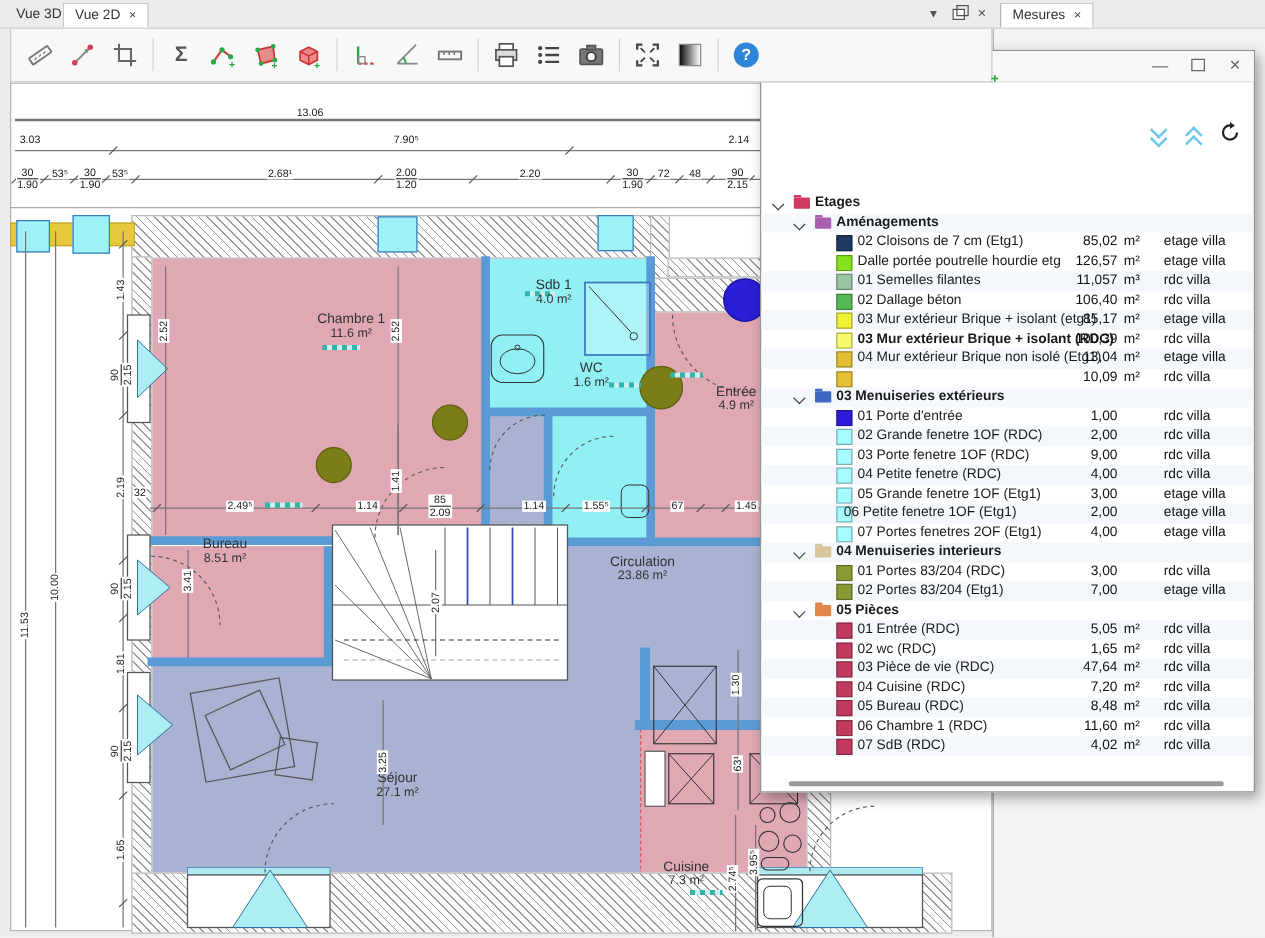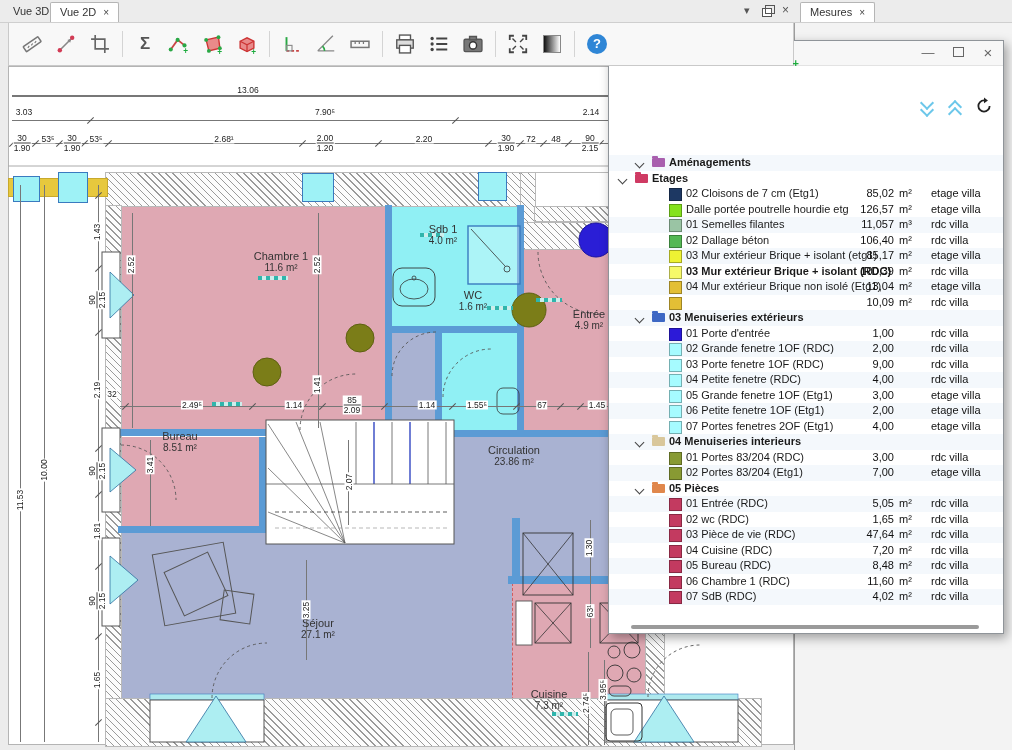--- a/index.html
+++ b/index.html
@@ -492,30 +492,30 @@
     <span class="dblchev up">
         <i class="c1"></i>
         <i class="c2"></i>
       </span>
     <span><svg width="18" height="18" viewBox="0 0 16 16">
           <path d="M13,8 A5,5 0 1 1 8,3" fill="none" stroke="#222" stroke-width="1.6"></path>
           <path d="M8,0.5 L11.5,3 L8,5.5 z" fill="#222"></path>
         </svg></span>
   </div>
   <div class="rows">
+      <div class="trow grp">
+        <span class="chev" style="left: 10px;"></span>
+        <span class="folder" style="left: 26px; background: rgb(207, 58, 99);"></span>
+        <span class="lbl" style="left: 43px;">Etages</span>
+      </div>
       <div class="trow grp alt">
         <span class="chev" style="left: 27px;"></span>
         <span class="folder" style="left: 43px; background: rgb(169, 95, 174);"></span>
         <span class="lbl" style="left: 60px;">Aménagements</span>
       </div>
-      <div class="trow grp">
-        <span class="chev" style="left: 10px;"></span>
-        <span class="folder" style="left: 26px; background: rgb(207, 58, 99);"></span>
-        <span class="lbl" style="left: 43px;">Etages</span>
-      </div>
       <div class="trow">
         <span class="chip" style="left: 60px; background: rgb(29, 56, 99);"></span>
         <span class="lbl" style="left: 77px;">02 Cloisons de 7 cm (Etg1)</span>
         <span class="qty">85,02</span>
         <span class="unit">m²</span>
         <span class="loc">etage villa</span>
       </div>
       <div class="trow">
         <span class="chip" style="left: 60px; background: rgb(132, 226, 28);"></span>
         <span class="lbl" style="left: 77px;">Dalle portée poutrelle hourdie etg</span>
@@ -594,21 +594,21 @@
         <span class="loc">rdc villa</span>
       </div>
       <div class="trow">
         <span class="chip" style="left: 60px; background: rgb(166, 251, 255);"></span>
         <span class="lbl" style="left: 77px;">05 Grande fenetre 1OF (Etg1)</span>
         <span class="qty">3,00</span>
         <span class="loc">etage villa</span>
       </div>
       <div class="trow alt">
         <span class="chip" style="left: 60px; background: rgb(166, 251, 255);"></span>
-        <span class="lbl" style="left: 77px;">06 Petite fenetre 1OF (Etg1)</span>
+        <span class="lbl" style="left: 66px;">06 Petite fenetre 1OF (Etg1)</span>
         <span class="qty">2,00</span>
         <span class="loc">etage villa</span>
       </div>
       <div class="trow">
         <span class="chip" style="left: 60px; background: rgb(166, 251, 255);"></span>
         <span class="lbl" style="left: 77px;">07 Portes fenetres 2OF (Etg1)</span>
         <span class="qty">4,00</span>
         <span class="loc">etage villa</span>
       </div>
       <div class="trow grp alt">

